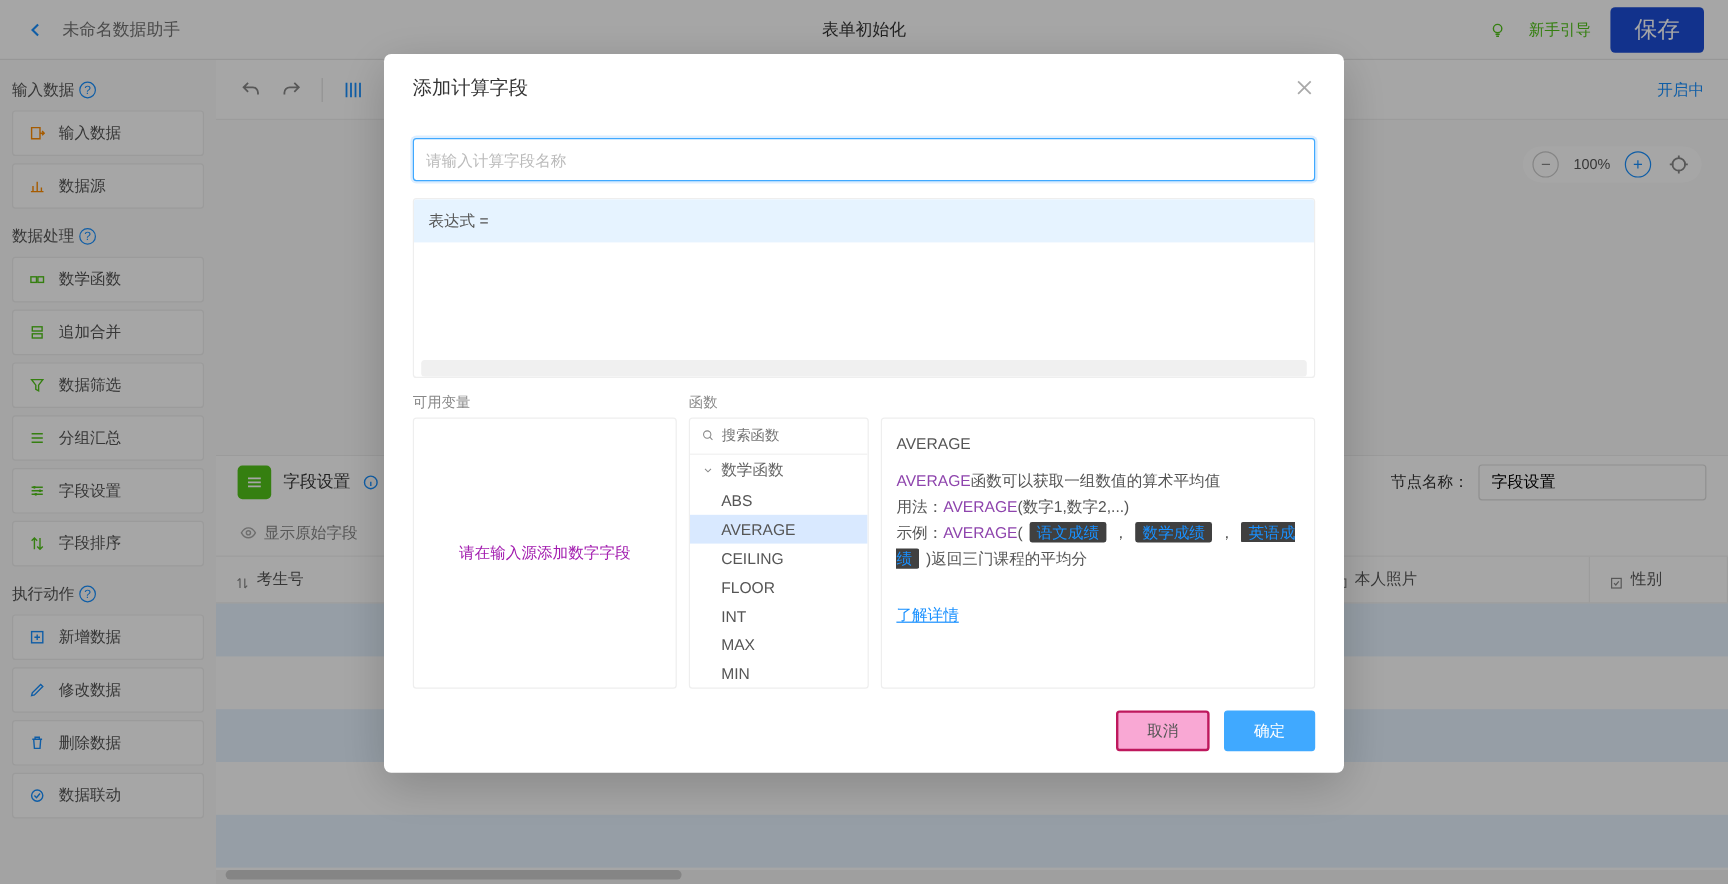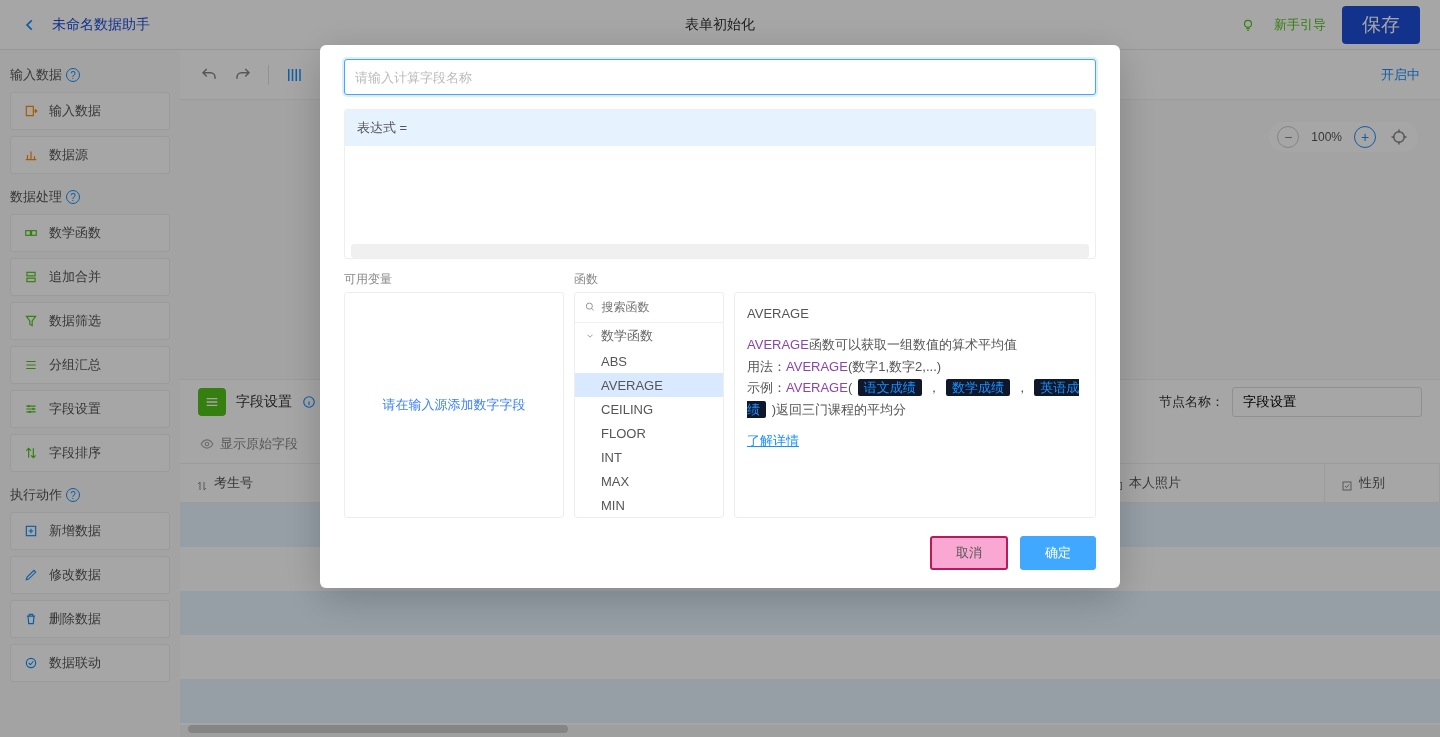--- a/index.html
+++ b/index.html
@@ -1,21 +1,21 @@
 <!DOCTYPE html>
 <html><head>
 <meta charset="utf-8">
 <style>
 * { box-sizing: border-box; margin: 0; padding: 0; }
 body { font-family: -apple-system, BlinkMacSystemFont, "Segoe UI", "Microsoft YaHei", sans-serif; font-size: 13px; color: #333; background: #fff; overflow: hidden; }
 
 
 .topbar { height: 50px; display: flex; align-items: center; padding: 0 20px; border-bottom: 1px solid #e8e8e8; position: relative; }
 .topbar .back { width: 20px; height: 20px; display: flex; align-items: center; justify-content: center; color: #1890ff; margin-right: 12px; cursor: pointer; }
-.topbar .title-left { font-size: 14px; color: #1d4ed8; }
+.topbar .title-left { font-size: 14px; color: #737373; }
 .topbar .title-center { position: absolute; left: 50%; transform: translateX(-50%); font-size: 14px; color: #333; }
 .topbar .right { margin-left: auto; display: flex; align-items: center; gap: 16px; }
 .topbar .guide { display: flex; align-items: center; gap: 19px; color: #52c41a; cursor: pointer; }
 .topbar .save-btn { background: #1d4ed8; color: #fff; border: none; padding: 6px 20px; border-radius: 4px; cursor: pointer; font-size: 19px; }
 
 
 .layout { display: flex; height: calc(100vh - 50px); }
 .sidebar { width: 180px; background: #fafafa; padding: 14px 10px; overflow-y: auto; }
 .sb-section-title { font-size: 13px; color: #555; margin: 14px 0 8px; display: flex; align-items: center; gap: 4px; }
 .sb-section-title:first-child { margin-top: 2px; }
@@ -65,31 +65,31 @@
 .mname-input { width: 100%; height: 36px; border: 1px solid #40a9ff; border-radius: 3px; padding: 0 10px; outline: none; font-size: 13px; box-shadow: 0 0 0 2px rgba(24,144,255,0.15); }
 .mname-input::placeholder { color: #bbb; }
 .expr-box { margin-top: 14px; border: 1px solid #eee; border-radius: 3px; height: 150px; background: #fff; overflow: hidden; }
 .expr-head { background: #e6f3ff; height: 36px; display: flex; align-items: center; padding: 0 12px; font-size: 13px; color: #555; }
 .expr-area { height: 98px; }
 .expr-sb { height: 14px; background: #f0f0f0; border-radius: 3px; margin: 0 6px 2px; }
 .section-labels { display: flex; margin-top: 12px; color: #888; font-size: 12px; }
 .section-labels .c1 { width: 230px; } .section-labels .c2 { width: 150px; }
 .three-cols { display: flex; gap: 10px; margin-top: 4px; height: 226px; }
 .col-box { border: 1px solid #eee; border-radius: 3px; overflow-y: auto; }
-.col-vars { width: 220px; display: flex; align-items: center; justify-content: center; color: #3b82f6; font-size: 13px; }
+.col-vars { width: 220px; display: flex; align-items: center; justify-content: center; color: #a21caf; font-size: 13px; }
 .col-funcs { width: 150px; display: flex; flex-direction: column; }
 .func-search { display: flex; align-items: center; gap: 6px; height: 34px; padding: 0 10px; border-bottom: 1px solid #f0f0f0; }
 .func-search input { border: none; outline: none; font-size: 12px; width: 100%; }
 .func-cat { height: 30px; display: flex; align-items: center; gap: 6px; padding: 0 10px; color: #666; font-size: 13px; cursor: pointer; }
 .func-item { height: 24px; display: flex; align-items: center; padding: 0 26px; font-size: 13px; color: #555; cursor: pointer; }
 .func-item.sel { background: #d9e9ff; }
 .col-desc { flex: 1; padding: 10px 12px; font-size: 13px; color: #555; line-height: 1.65; }
 .col-desc .fn-name { color: #8e44ad; }
-.col-desc .tag { background: #0f172a; color: #1890ff; padding: 1px 6px; border-radius: 2px; margin: 0 2px; }
-.col-desc .link { color: #1890ff; text-decoration: underline; cursor: pointer; display: inline-block; margin-top: 10px; }
+.col-desc .tag { background: #404040; color: #1890ff; padding: 1px 6px; border-radius: 2px; margin: 0 2px; }
+.col-desc .link { color: #1890ff; text-decoration: underline; cursor: pointer; display: inline-block; margin-top: 26px; }
 .modal-ft { display: flex; justify-content: flex-end; gap: 12px; padding: 14px 24px 18px; }
 .btn { height: 34px; padding: 0 24px; border-radius: 3px; font-size: 13px; cursor: pointer; }
 .btn-default { background: #f9a8d4; border: 2px solid #be185d; color: #555; }
 .btn-primary { background: #40a9ff; border: 1px solid #40a9ff; color: #fff; }
 
 svg { display: block; }
 </style>
 </head>
 <body>
 
@@ -329,20 +329,28 @@
         <div class="scrollbar-faux">
             <div class="thumb"></div>
           </div>
       </div>
     </div>
   </div>
 </div>
 
 <div class="modal-overlay">
   <div class="modal">
+    <div class="modal-hd">
+      <div class="mtitle">添加计算字段</div>
+      <div class="close">
+        <svg width="18" height="18" viewBox="0 0 24 24">
+            <path d="M5 5l14 14M19 5L5 19" stroke="#aaa" stroke-width="2"></path>
+          </svg>
+      </div>
+    </div>
     <div class="modal-body">
       <input class="mname-input" placeholder="请输入计算字段名称" style="">
       <div class="expr-box">
         <div class="expr-head">表达式 =</div>
         <div class="expr-area"></div>
         <div class="expr-sb"></div>
       </div>
       <div class="section-labels">
         <div class="c1">可用变量</div>
         <div class="c2">函数</div>

